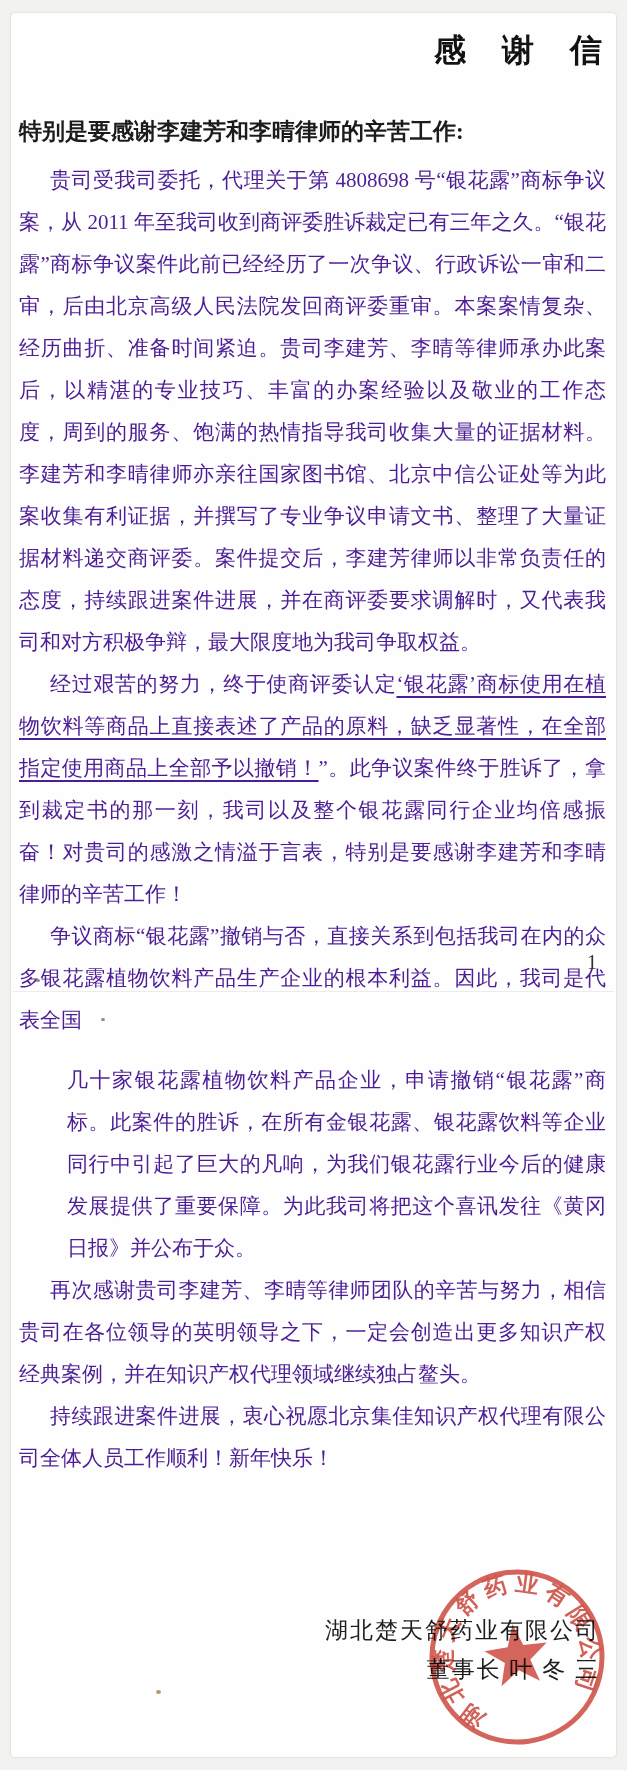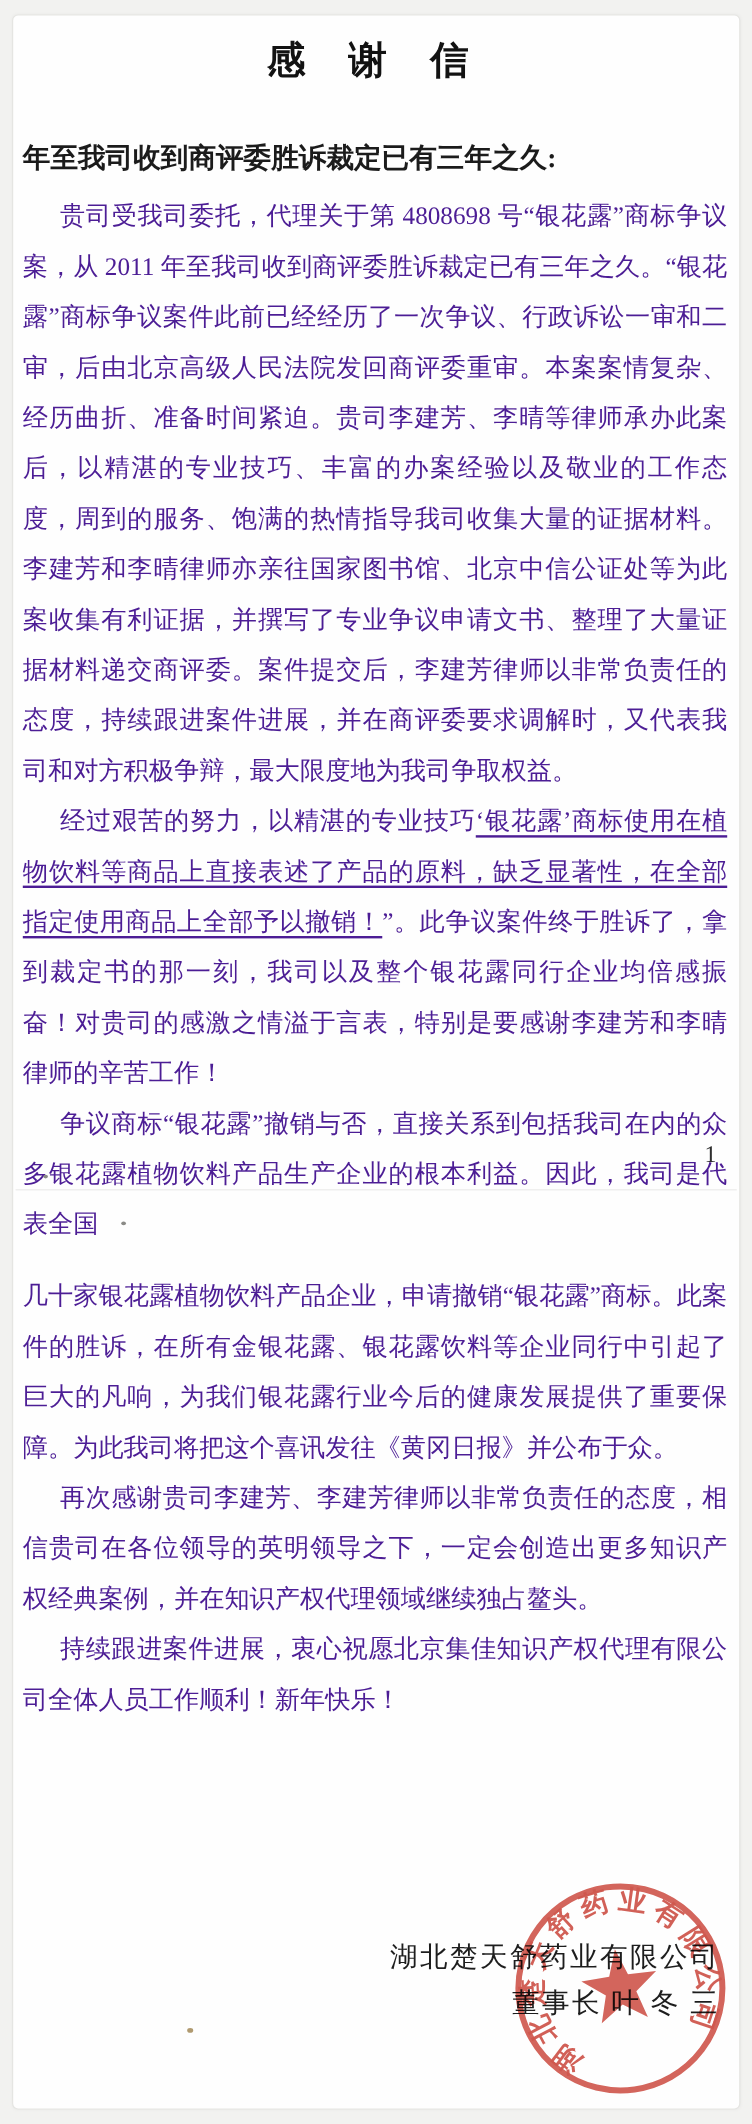--- a/index.html
+++ b/index.html
@@ -15,21 +15,21 @@
     left: 10px; top: 12px;
     width: 605px; height: 1744px;
     background: #fefefe;
     border: 1px solid #e5e5e2;
     border-radius: 5px;
     box-shadow: 0 0 3px rgba(0,0,0,0.04);
   }
   .doc-title {
     position: absolute;
     top: 16px; left: 0; width: 100%;
-    text-align: center;
+    text-align: right;
     font-size: 32px;
     font-weight: bold;
     letter-spacing: 14px;
     color: #121212;
     white-space: nowrap;
   }
   .salutation {
     position: absolute;
     top: 103px; left: 8px; right: 10px;
     font-size: 23px;
@@ -40,21 +40,21 @@
     position: absolute;
     left: 8px; right: 10px;
     font-size: 21px;
     line-height: 42px;
     color: #4c1d95;
     text-align: justify;
   }
   #body-page1 { top: 146px; }
   #body-page2 { top: 1046px; }
   .bodyblock p { margin: 0; text-indent: 31px; }
-  .bodyblock p.noindent { text-indent: 0; }
+  .bodyblock p.noindent { text-indent: 0; margin-left: 48px; }
   .uline {
     text-decoration: underline;
     text-decoration-thickness: 1.5px;
     text-underline-offset: 5px;
   }
   .pagebreak-line {
     position: absolute;
     top: 978px; left: 2px; right: 2px;
     border-top: 1px solid #ececea;
   }
@@ -92,35 +92,35 @@
   .speck.s2 { left: 90px; top: 1005px; width: 4px; height: 3px; }
   .speck.s3 { left: 145px; top: 1677px; width: 5px; height: 4px; background: #b09a70; }
 </style>
 </head>
 <body>
 
 <div class="page">
 
   <div class="doc-title">感 谢 信</div>
 
-  <div class="salutation">年至我司收到商评委胜诉裁定已有三年之久:</div>
+  <div class="salutation">特别是要感谢李建芳和李晴律师的辛苦工作:</div>
 
   <div id="body-page1" class="bodyblock">
     <p>贵司受我司委托，代理关于第 4808698 号“银花露”商标争议案，从 2011 年至我司收到商评委胜诉裁定已有三年之久。“银花露”商标争议案件此前已经经历了一次争议、行政诉讼一审和二审，后由北京高级人民法院发回商评委重审。本案案情复杂、经历曲折、准备时间紧迫。贵司李建芳、李晴等律师承办此案后，以精湛的专业技巧、丰富的办案经验以及敬业的工作态度，周到的服务、饱满的热情指导我司收集大量的证据材料。李建芳和李晴律师亦亲往国家图书馆、北京中信公证处等为此案收集有利证据，并撰写了专业争议申请文书、整理了大量证据材料递交商评委。案件提交后，李建芳律师以非常负责任的态度，持续跟进案件进展，并在商评委要求调解时，又代表我司和对方积极争辩，最大限度地为我司争取权益。</p>
-    <p><span>经过艰苦的努力，以精湛的专业技巧</span><span class="uline">‘银花露’商标使用在植物饮料等商品上直接表述了产品的原料，缺乏显著性，在全部指定使用商品上全部予以撤销！</span><span>”。此争议案件终于胜诉了，拿到裁定书的那一刻，我司以及整个银花露同行企业均倍感振奋！对贵司的感激之情溢于言表，特别是要感谢李建芳和李晴律师的辛苦工作！</span></p>
+    <p><span>经过艰苦的努力，终于使商评委认定</span><span class="uline">‘银花露’商标使用在植物饮料等商品上直接表述了产品的原料，缺乏显著性，在全部指定使用商品上全部予以撤销！</span><span>”。此争议案件终于胜诉了，拿到裁定书的那一刻，我司以及整个银花露同行企业均倍感振奋！对贵司的感激之情溢于言表，特别是要感谢李建芳和李晴律师的辛苦工作！</span></p>
     <p>争议商标“银花露”撤销与否，直接关系到包括我司在内的众多银花露植物饮料产品生产企业的根本利益。因此，我司是代表全国</p>
   </div>
 
   <div class="page-number">1</div>
 
   <div class="pagebreak-line"></div>
 
   <div id="body-page2" class="bodyblock">
     <p class="noindent">几十家银花露植物饮料产品企业，申请撤销“银花露”商标。此案件的胜诉，在所有金银花露、银花露饮料等企业同行中引起了巨大的凡响，为我们银花露行业今后的健康发展提供了重要保障。为此我司将把这个喜讯发往《黄冈日报》并公布于众。</p>
-    <p>再次感谢贵司李建芳、李建芳律师以非常负责任的态度，相信贵司在各位领导的英明领导之下，一定会创造出更多知识产权经典案例，并在知识产权代理领域继续独占鳌头。</p>
+    <p>再次感谢贵司李建芳、李晴等律师团队的辛苦与努力，相信贵司在各位领导的英明领导之下，一定会创造出更多知识产权经典案例，并在知识产权代理领域继续独占鳌头。</p>
     <p>持续跟进案件进展，衷心祝愿北京集佳知识产权代理有限公司全体人员工作顺利！新年快乐！</p>
   </div>
 
   <div class="signature">
     <div class="sig-line">湖北楚天舒药业有限公司</div>
     <div class="sig-line">董事长 叶 冬 三</div>
   </div>
 
   <div class="stamp" style="color: rgb(198, 50, 38);">
     <svg viewBox="0 0 190 204" xmlns="http://www.w3.org/2000/svg">

